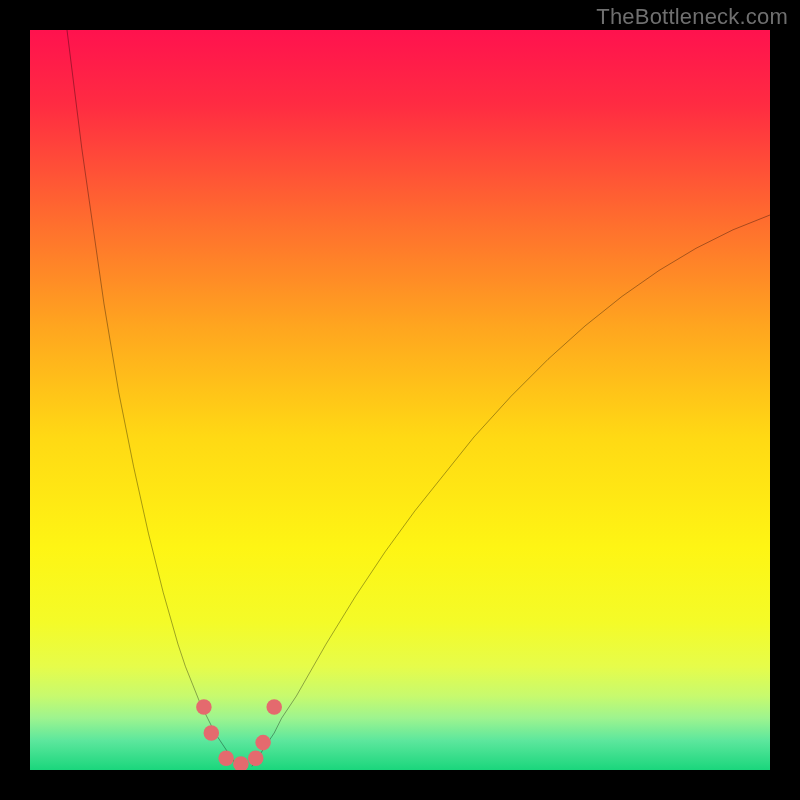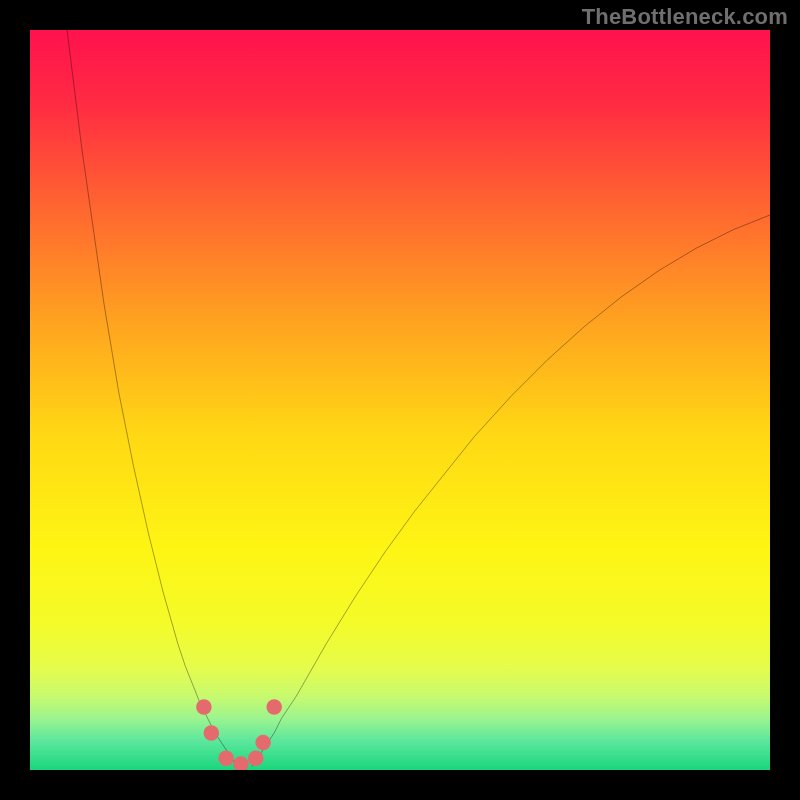--- a/index.html
+++ b/index.html
@@ -28,21 +28,21 @@
   .gradient {
     position: absolute;
     left: 0; top: 0; width: 100%; height: 100%;
   }
   .watermark {
     position: absolute;
     top: 4px;
     right: 12px;
     color: #6f6f6f;
     font-size: 22px;
-    font-weight: 700;
+    font-weight: 400;
     letter-spacing: 0.2px;
     user-select: none;
   }
   svg.curves {
     position: absolute;
     left: 0; top: 0;
     width: 100%; height: 100%;
   }
 </style>
 </head>

